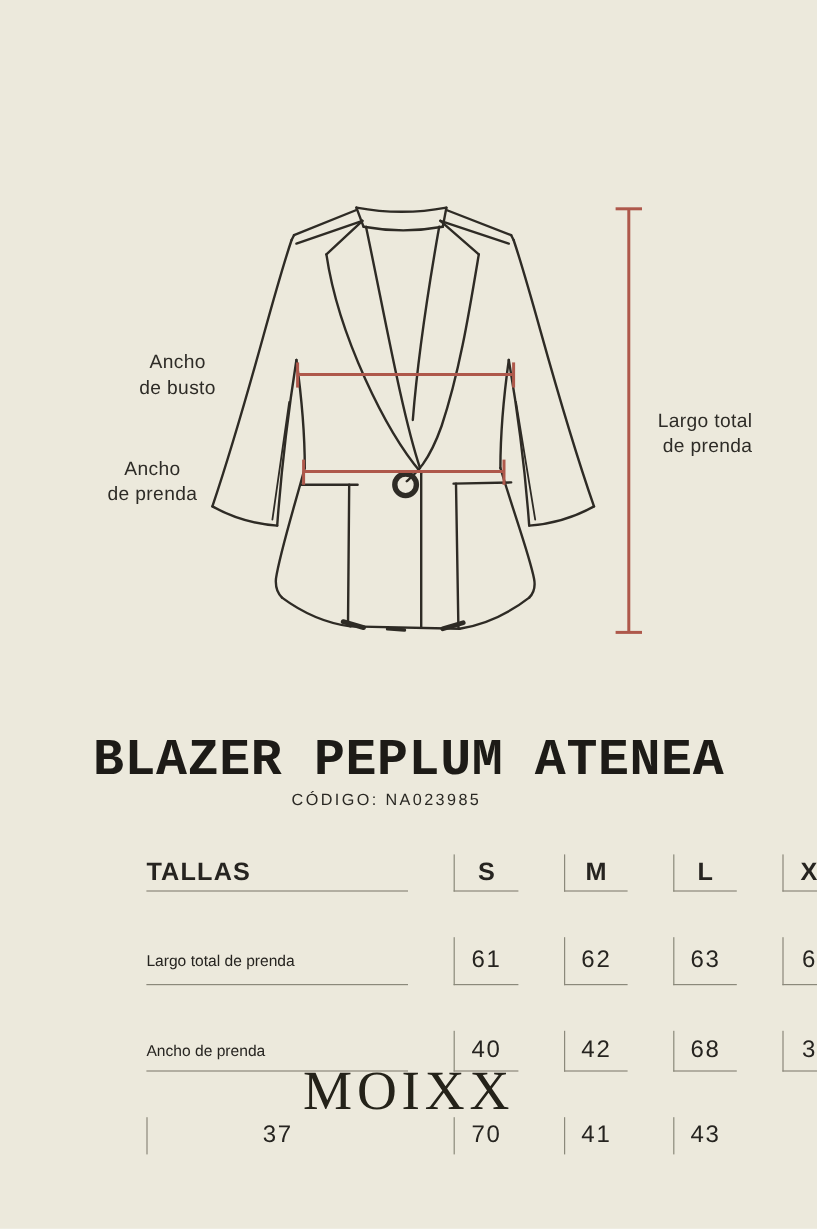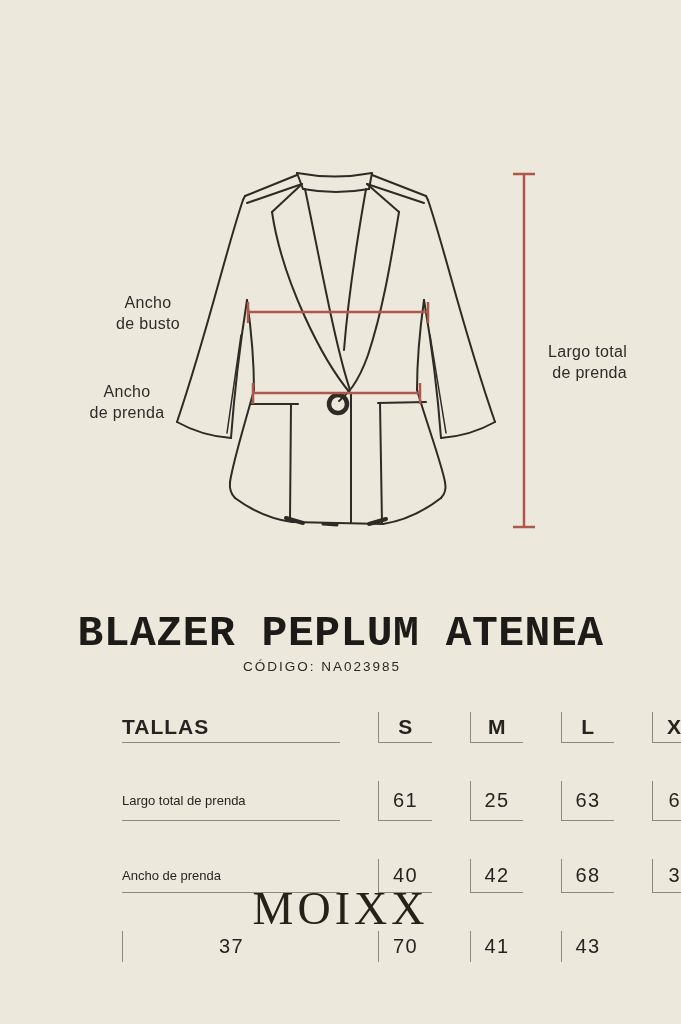--- a/index.html
+++ b/index.html
@@ -166,21 +166,21 @@
   <div class="size-table">
 
     <div class="cell head hline">TALLAS</div>
     <div class="cell size vline hline">S</div>
     <div class="cell size vline hline">M</div>
     <div class="cell size vline hline">L</div>
     <div class="cell size vline hline">XL</div>
 
     <div class="cell hline">Largo total de prenda</div>
     <div class="cell num vline hline">61</div>
-    <div class="cell num vline hline">25</div>
+    <div class="cell num vline hline">62</div>
     <div class="cell num vline hline">63</div>
     <div class="cell num vline hline">64</div>
 
     <div class="cell hline">Ancho de prenda</div>
     <div class="cell num vline hline">40</div>
     <div class="cell num vline hline">42</div>
     <div class="cell num vline hline">68</div>
     <div class="cell num vline hline">36</div>
 
     <div class="cell num vline">37</div>

